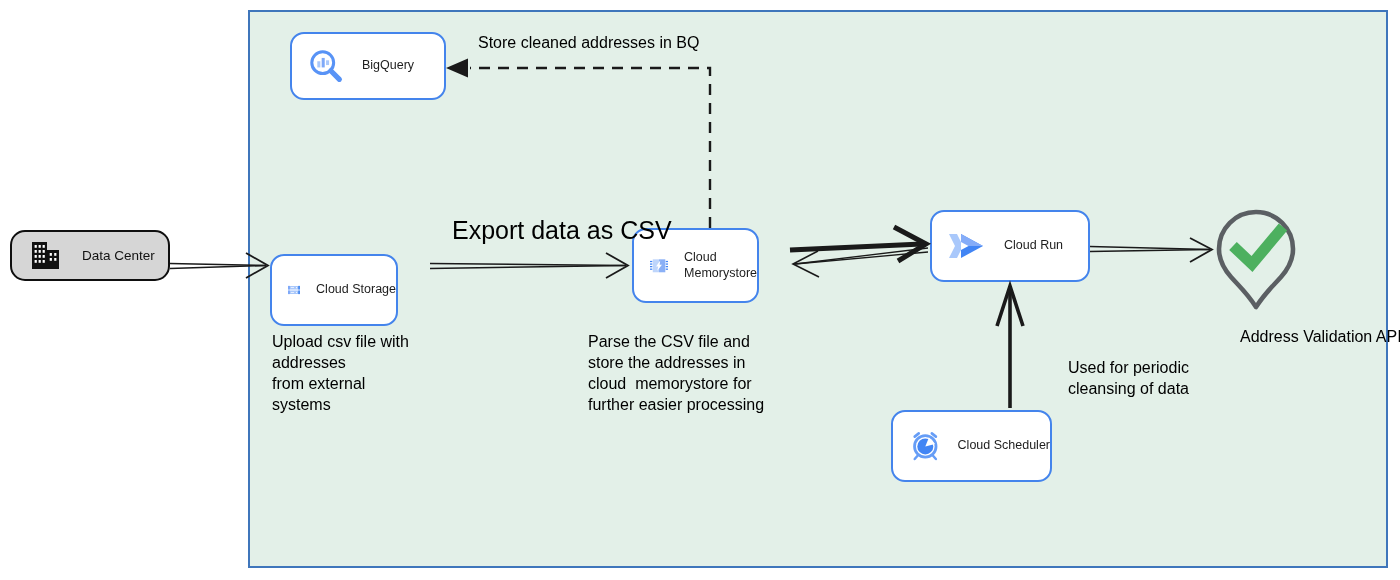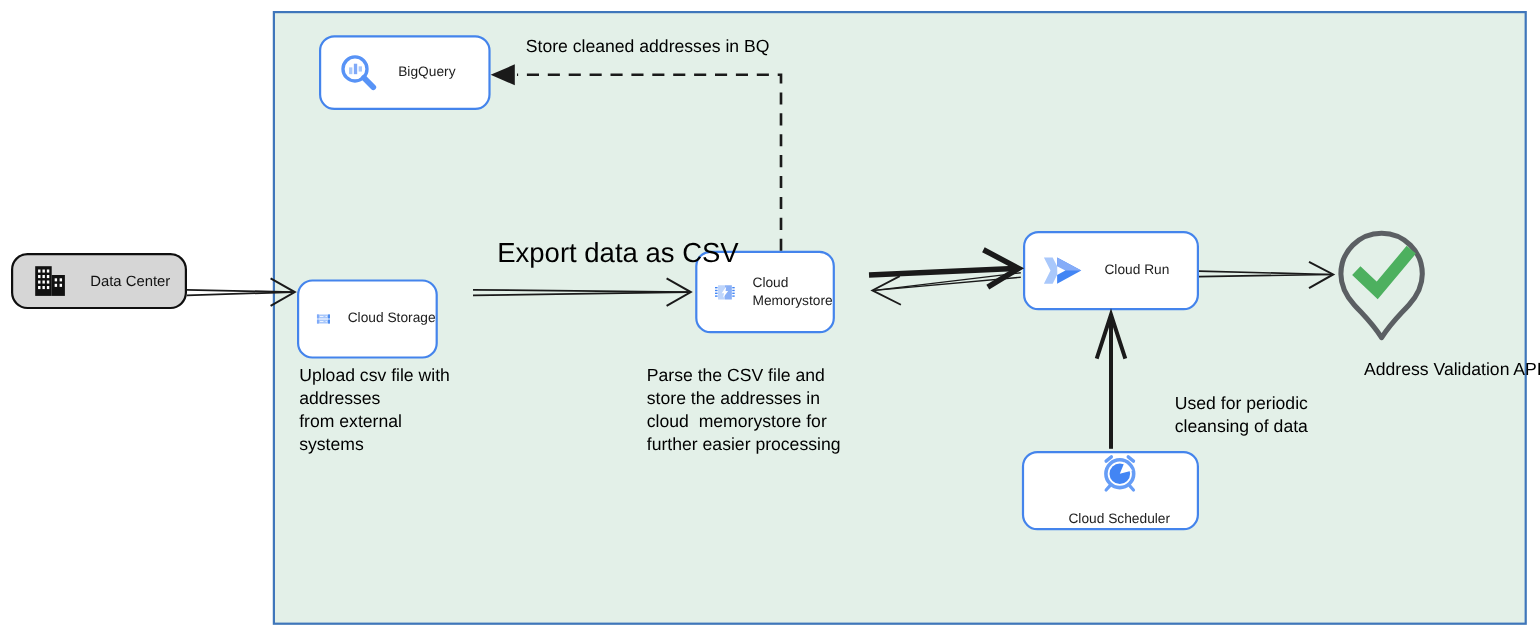--- a/index.html
+++ b/index.html
@@ -118,21 +118,21 @@
   <div class="node" style="left:930px;top:210px;width:160px;height:72px;text-align:center;">
     <svg width="40" height="30" viewBox="0 0 40 30">
       <polygon points="1,3 9,3 15,15 9,27 1,27 7,15" fill="#A9C8FB"></polygon>
       <polygon points="13,3 35,15 13,27" fill="#4285F4"></polygon>
       <polygon points="13,3 35,15 13,15" fill="#85ACF8"></polygon>
       <polygon points="13,11 20.5,15 13,19" fill="#fff"></polygon>
     </svg>
     <span class="lbl nowrap">Cloud Run</span>
   </div>
 
-  <div class="node" style="left:929px;top:410px;width:161px;height:72px;flex-direction:column;">
+  <div class="node" style="left:891px;top:410px;width:161px;height:72px;">
     <svg width="40" height="38" viewBox="0 0 40 38">
       <line x1="7" y1="7.5" x2="12" y2="3.5" stroke="#669DF6" stroke-width="3.2" stroke-linecap="round"></line>
       <line x1="33" y1="7.5" x2="28" y2="3.5" stroke="#669DF6" stroke-width="3.2" stroke-linecap="round"></line>
       <line x1="10.5" y1="31" x2="7" y2="35" stroke="#669DF6" stroke-width="3" stroke-linecap="round"></line>
       <line x1="29.5" y1="31" x2="33" y2="35" stroke="#669DF6" stroke-width="3" stroke-linecap="round"></line>
       <circle cx="20" cy="19.5" r="13.2" fill="#fff" stroke="#669DF6" stroke-width="3.4"></circle>
       <circle cx="20" cy="19.5" r="9.8" fill="#4285F4"></circle>
       <polygon points="20,19.5 24.5,8.5 32,16.5" fill="#fff"></polygon>
     </svg>
     <span class="lbl nowrap">Cloud Scheduler</span>

